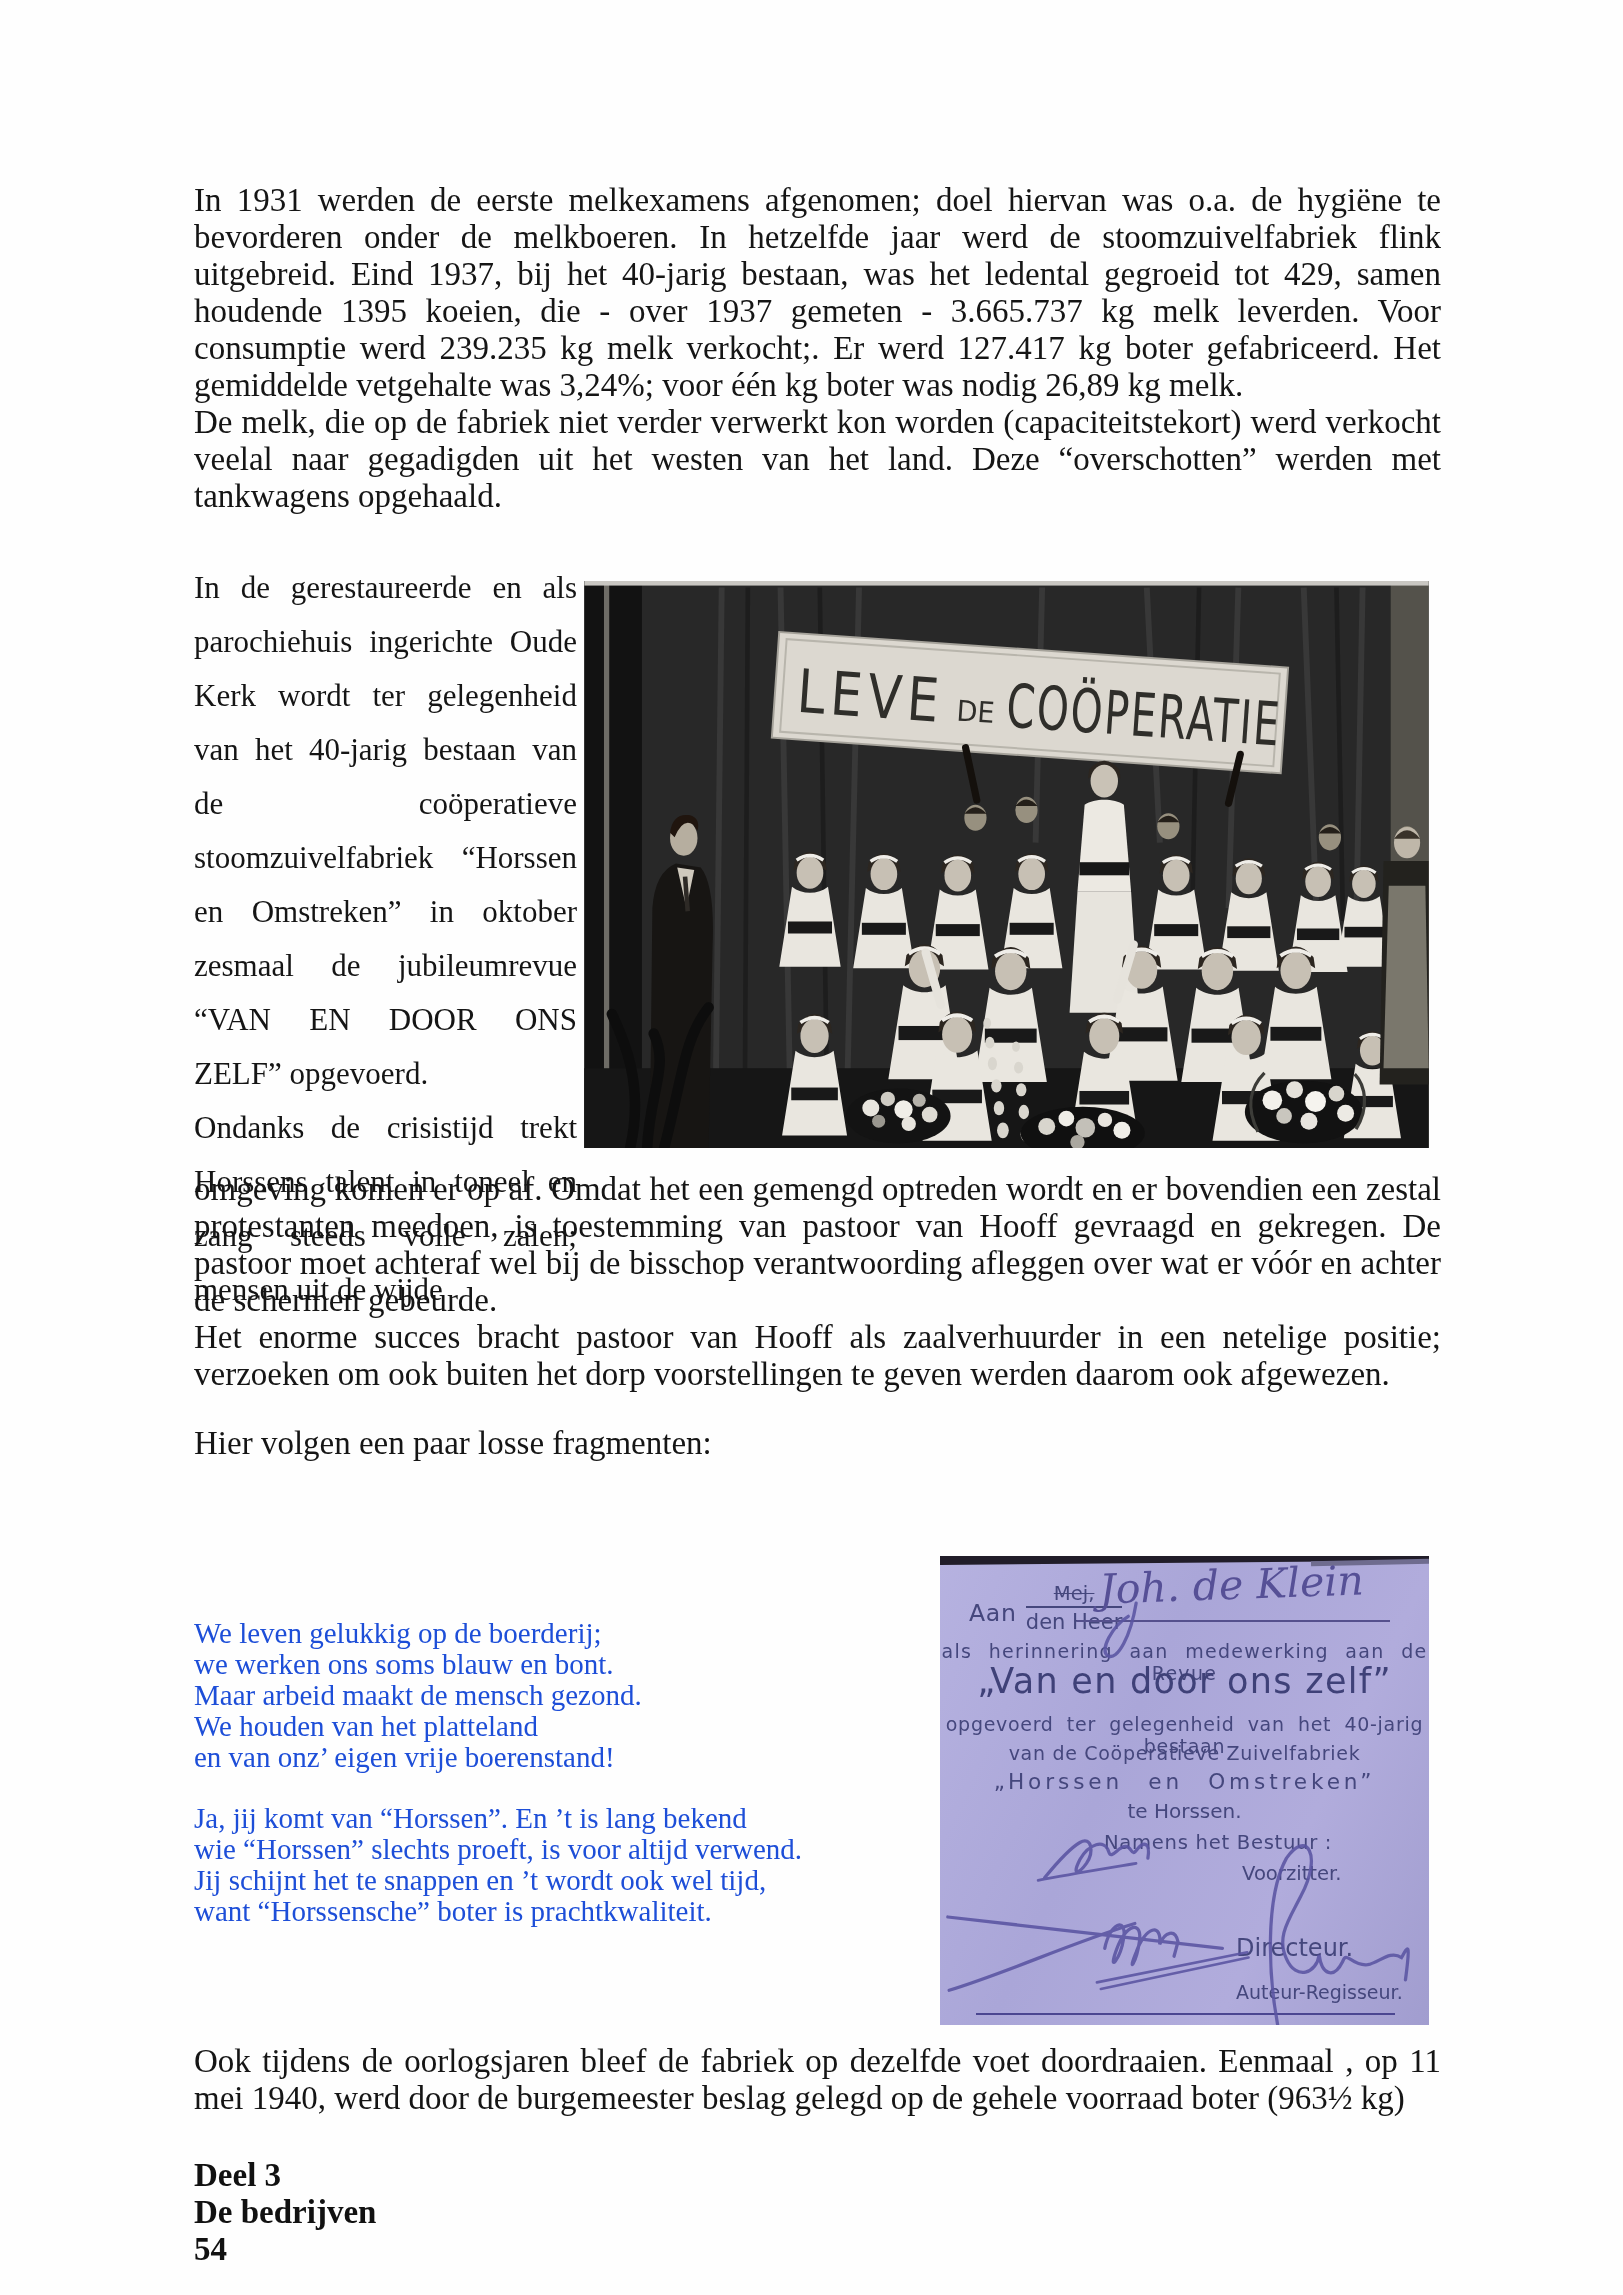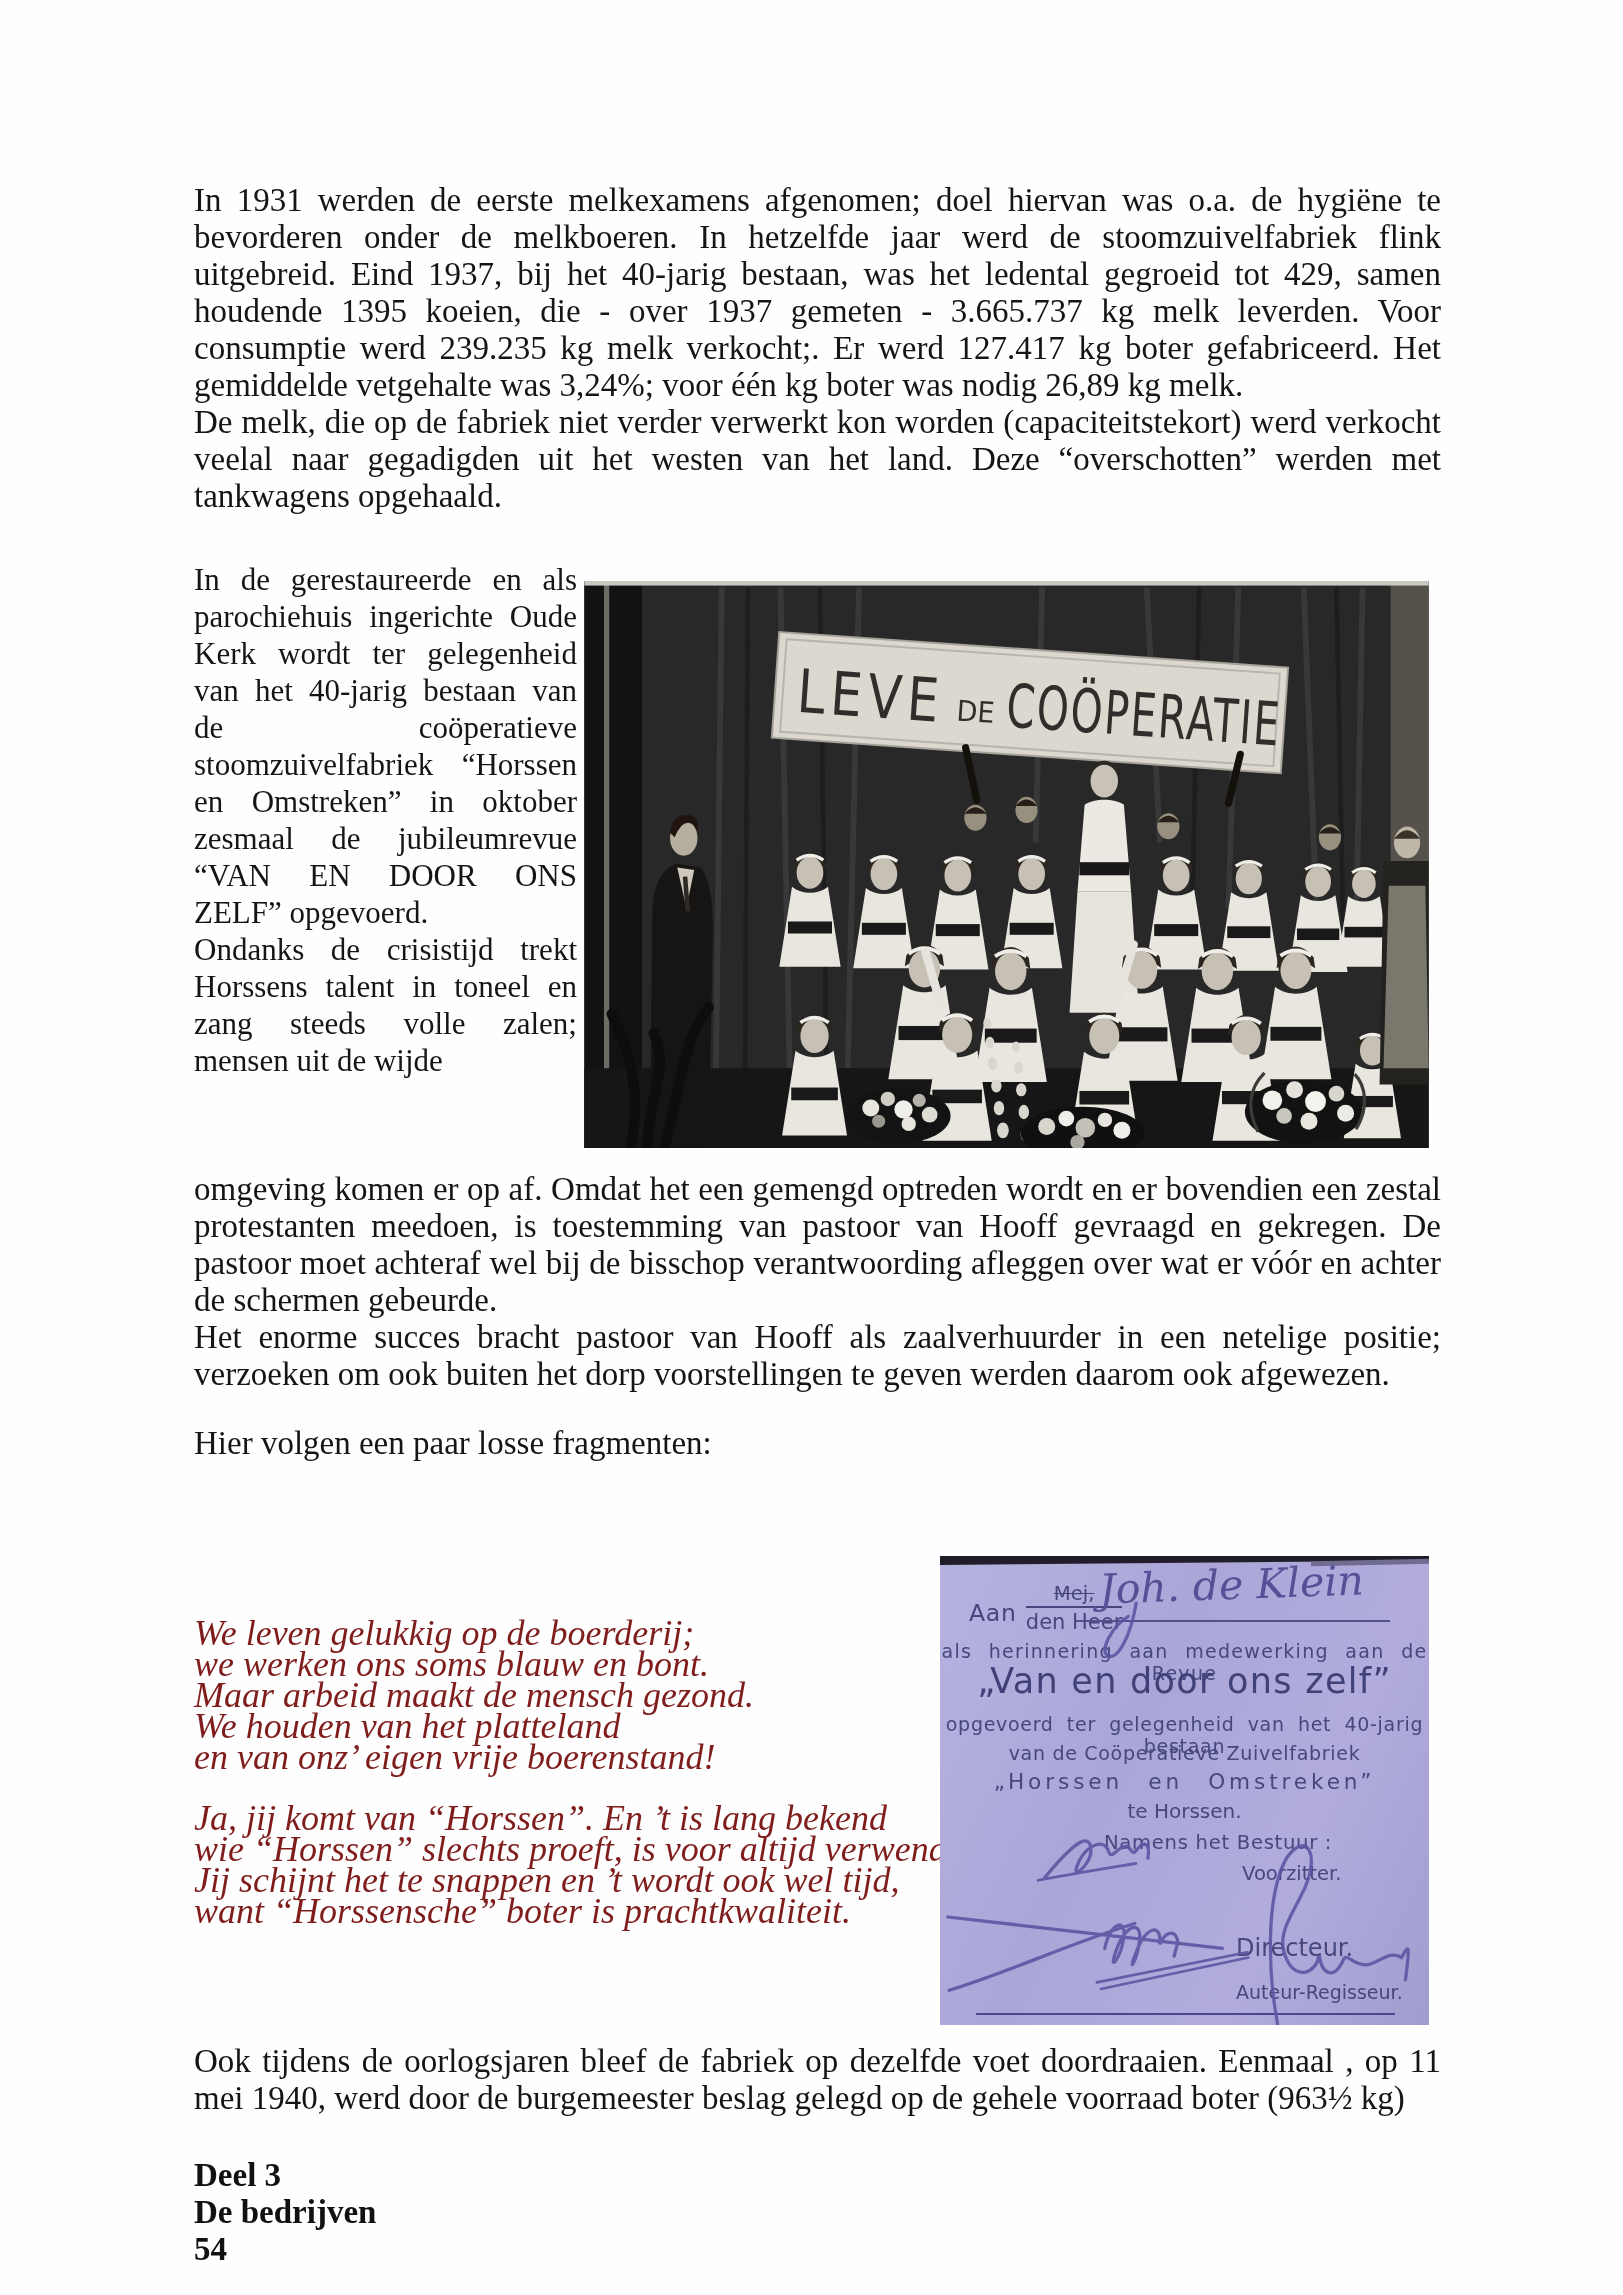--- a/index.html
+++ b/index.html
@@ -17,29 +17,28 @@
     width:1247px;
     font-size:33px;
     line-height:37px;
     text-align:justify;
     color:#151515;
   }
   .body-par p{margin:0;}
   .col-par{
     width:383px;
     font-size:31px;
-    line-height:37px;
+    line-height:54px;
     text-align:justify;
   }
   .col-par p{margin:0;}
   .poem{
-    font-size:36px;
+    font-size:29px;
     line-height:31px;
-    font-style:italic;
-    color:#7f1d1d;
+    color:#1d4ed8;
   }
   .poem .stanza2{margin-top:30px;}
   .poem div{white-space:nowrap;}
   .footer-row{
     left:194px;top:2157px;width:1243px;
     display:flex;justify-content:space-between;align-items:baseline;
     font-size:33px;font-weight:bold;color:#111;flex-direction:column;
   }
   
   .cert{

